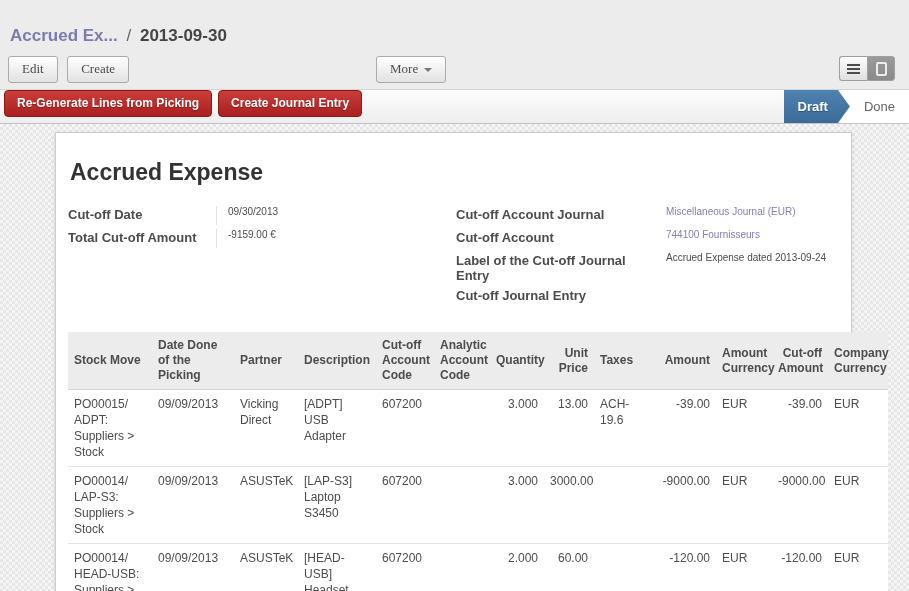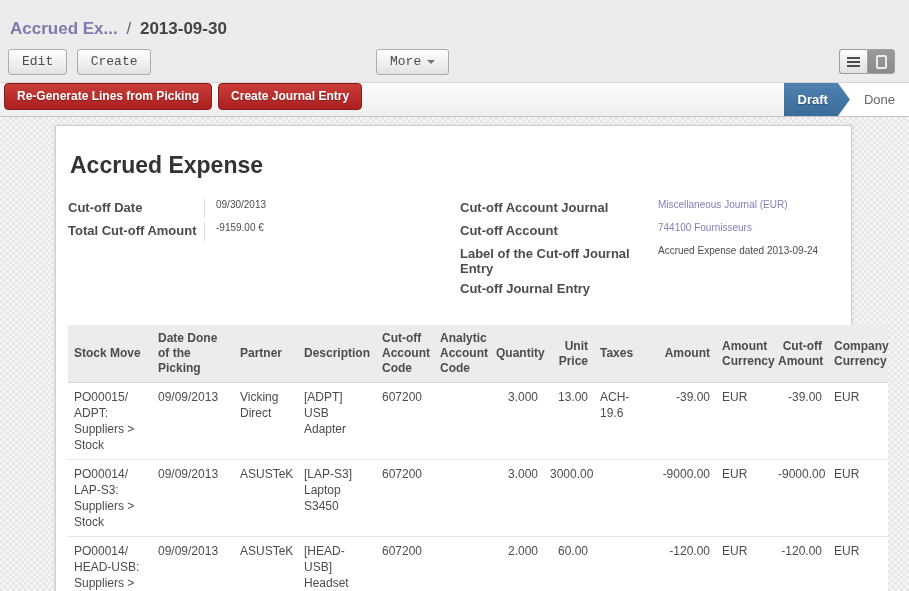--- a/index.html
+++ b/index.html
@@ -1,27 +1,27 @@
 <!DOCTYPE html>
 <html><head>
 <meta charset="utf-8">
 <style>
   * { margin:0; padding:0; box-sizing:border-box; }
   html,body { width:909px; height:591px; overflow:hidden; background:#ececec;
               font-family:"Liberation Sans", sans-serif; color:#4c4c4c; }
 
   
-  .topbar { background:#ececec; padding:17px 8px 0 8px; }
+  .topbar { background:#ececec; padding:24px 8px 0 8px; }
   .breadcrumb { font-size:17px; font-weight:bold; margin:2px 0 10px 2px; }
   .breadcrumb a { color:#7c7bad; text-decoration:none; cursor:pointer; }
   .breadcrumb .sep { color:#666; font-weight:normal; margin:0 4px; }
   .breadcrumb .current { color:#444; }
 
   .toolbar { position:relative; height:33px; }
-  .btn { display:inline-block; font-family:Liberation Mono, monospace; font-size:13px; color:#4c4c4c;
+  .btn { display:inline-block; font-family:Liberation Serif, serif; font-size:13px; color:#4c4c4c;
          background:linear-gradient(#ffffff,#e2e2e2); border:1px solid #ababab; border-radius:3px;
          padding:4px 13px 5px; margin-right:5px; cursor:pointer; box-shadow:0 1px 1px rgba(255,255,255,.6) inset; }
   .more-wrap { position:absolute; left:368px; top:0; }
   .caret { display:inline-block; width:0; height:0; border-left:4px solid transparent;
            border-right:4px solid transparent; border-top:4px solid #777; margin-left:6px; vertical-align:middle; }
   .switcher { position:absolute; right:6px; top:0; display:flex; }
   .sw-btn { width:28px; height:25px; border:1px solid #9f9f9f; background:linear-gradient(#fdfdfd,#e0e0e0);
             display:flex; align-items:center; justify-content:center; cursor:pointer; }
   .sw-btn:first-child { border-radius:3px 0 0 3px; border-right:none; }
   .sw-btn:last-child  { border-radius:0 3px 3px 0; }
@@ -49,21 +49,21 @@
     background-size:6px 6px; background-position:0 0,3px 3px; }
   .sheet { margin-left:55px; width:797px; min-height:486px; background:#fff;
            border:1px solid #cdcdcd; box-shadow:0 1px 4px rgba(0,0,0,.12);
            padding:26px 0 0 12px; position:relative; }
   .sheet h1 { font-size:23px; font-weight:bold; color:#333; margin:0 0 20px 2px; }
 
   
   .groups { display:flex; }
   .group-left { width:392px; }
   .group-right { flex:1; }
-  .frow { display:flex; min-height:19px; margin-bottom:4px; }
+  .frow { display:flex; min-height:19px; margin-bottom:4px;gap:12px; }
   .flabel { font-size:13px; font-weight:bold; color:#4c4c4c; padding-top:1px; }
   .group-left .flabel { width:136px; }
   .group-right .flabel { width:198px; }
   .fval { font-size:10px; color:#4c4c4c; white-space:pre-wrap; }
   .group-left .fval { border-left:1px solid #e0e0e0; padding-left:11px; width:170px; }
   .group-right .fval { width:185px; }
   .fval.link { color:#8280b5; cursor:pointer; }
 
   
   .o2m { margin-top:22px; width:822px; }

